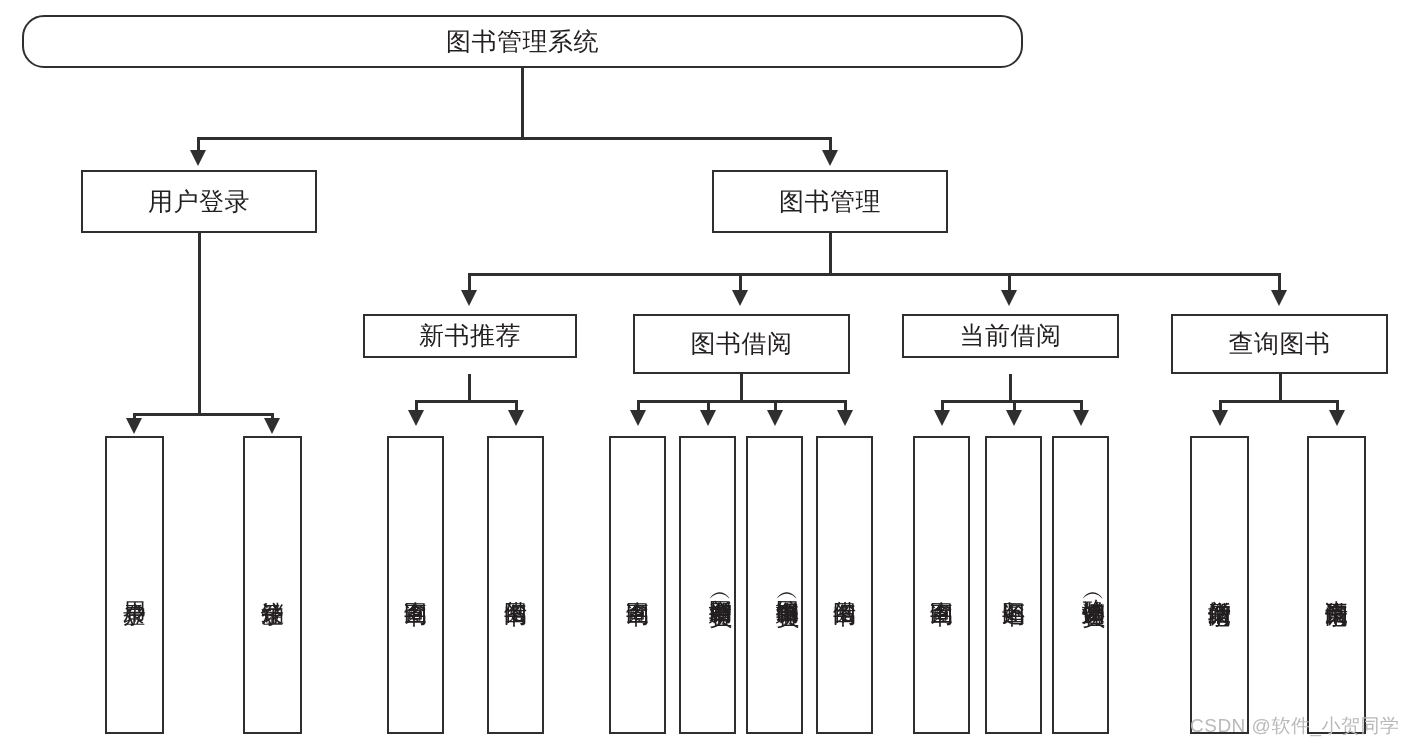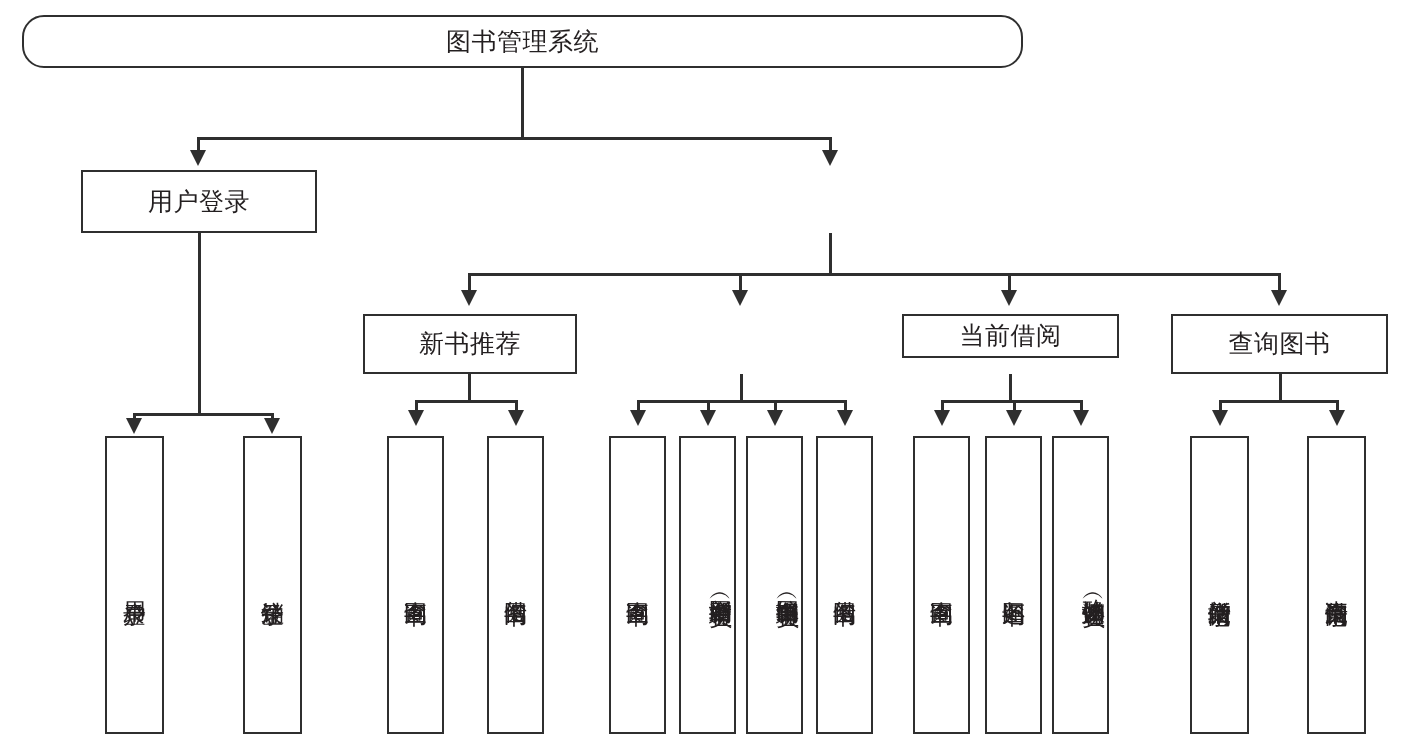--- a/index.html
+++ b/index.html
@@ -132,22 +132,24 @@
   <div class="edge v" style="left:1279px; top:374px; height:28px;"></div>
   <div class="edge h" style="left:1219px; top:400px; width:118px;"></div>
   <div class="edge v" style="left:1219px; top:400px; height:13px;"></div>
   <div class="arrow" style="left:1212px; top:410px;"></div>
   <div class="edge v" style="left:1336px; top:400px; height:13px;"></div>
   <div class="arrow" style="left:1329px; top:410px;"></div>
 
   <div class="node horiz root" style="left:22px; top:15px; width:1001px; height:53px;">图书管理系统</div>
 
   <div class="node horiz" style="left:81px; top:170px; width:236px; height:63px;">用户登录</div>
+  <div class="node horiz" style="left:712px; top:170px; width:236px; height:63px;">图书管理</div>
 
-  <div class="node horiz" style="left:363px; top:314px; width:214px; height:60px;">新书推荐</div>
+  <div class="node horiz" style="left:363px; top:314px; width:214px; height:44px;">新书推荐</div>
+  <div class="node horiz" style="left:633px; top:314px; width:217px; height:60px;">图书借阅</div>
   <div class="node horiz" style="left:902px; top:314px; width:217px; height:44px;">当前借阅</div>
   <div class="node horiz" style="left:1171px; top:314px; width:217px; height:60px;">查询图书</div>
 
   <div class="node vert" style="left:105px; top:436px; width:59px; height:298px;">用户登录</div>
   <div class="node vert" style="left:243px; top:436px; width:59px; height:298px;">注销登录</div>
 
   <div class="node vert" style="left:387px; top:436px; width:57px; height:298px;">查询图书</div>
   <div class="node vert" style="left:487px; top:436px; width:57px; height:298px;">借阅图书</div>
 
   <div class="node vert" style="left:609px; top:436px; width:57px; height:298px;">查询图书</div>
@@ -155,14 +157,15 @@
   <div class="node vert top-align" style="left:746px; top:436px; width:57px; height:298px;">编辑图书（管理员）</div>
   <div class="node vert" style="left:816px; top:436px; width:57px; height:298px;">借阅图书</div>
 
   <div class="node vert" style="left:913px; top:436px; width:57px; height:298px;">查询图书</div>
   <div class="node vert" style="left:985px; top:436px; width:57px; height:298px;">归还图书</div>
   <div class="node vert top-align" style="left:1052px; top:436px; width:57px; height:298px;">确认归还（管理员）</div>
 
   <div class="node vert" style="left:1190px; top:436px; width:59px; height:298px;">新增借阅记录</div>
   <div class="node vert" style="left:1307px; top:436px; width:59px; height:298px;">查询借阅记录</div>
 
+  <div class="watermark" style="left:1190px; top:713px;">CSDN @软件_小贺同学</div>
 
 </div>
 
 </body></html>

